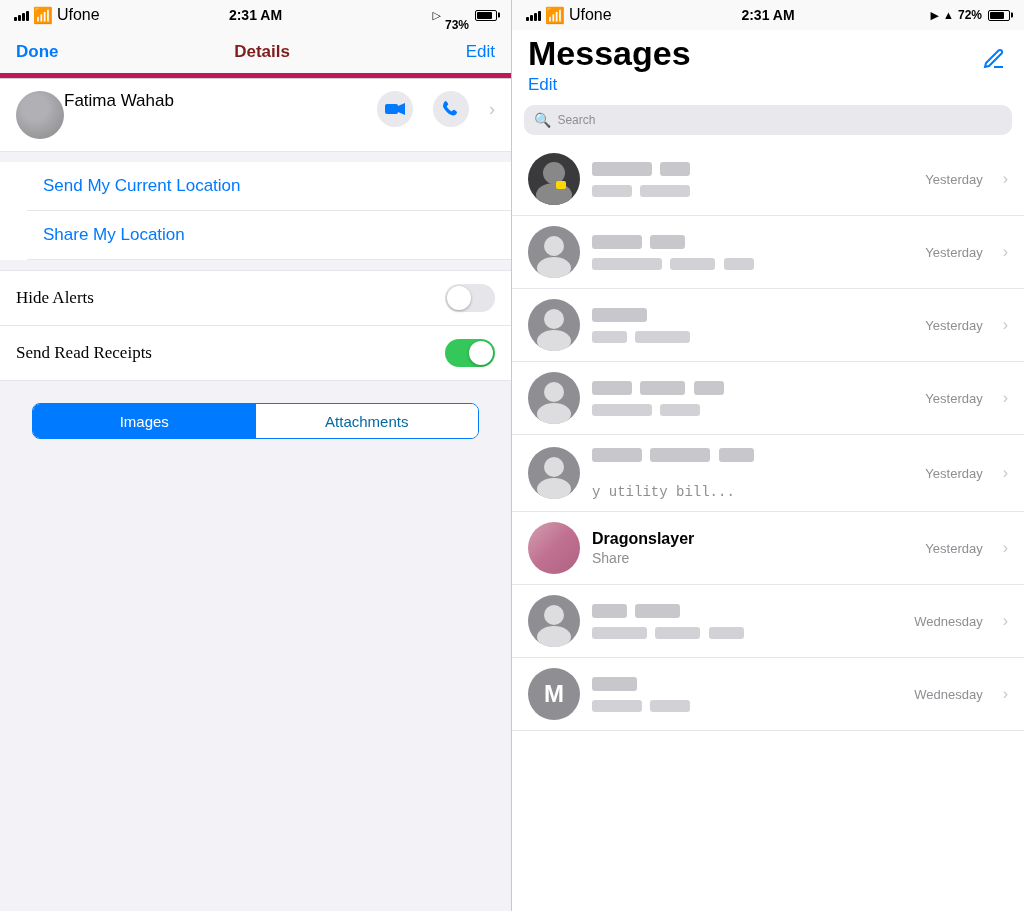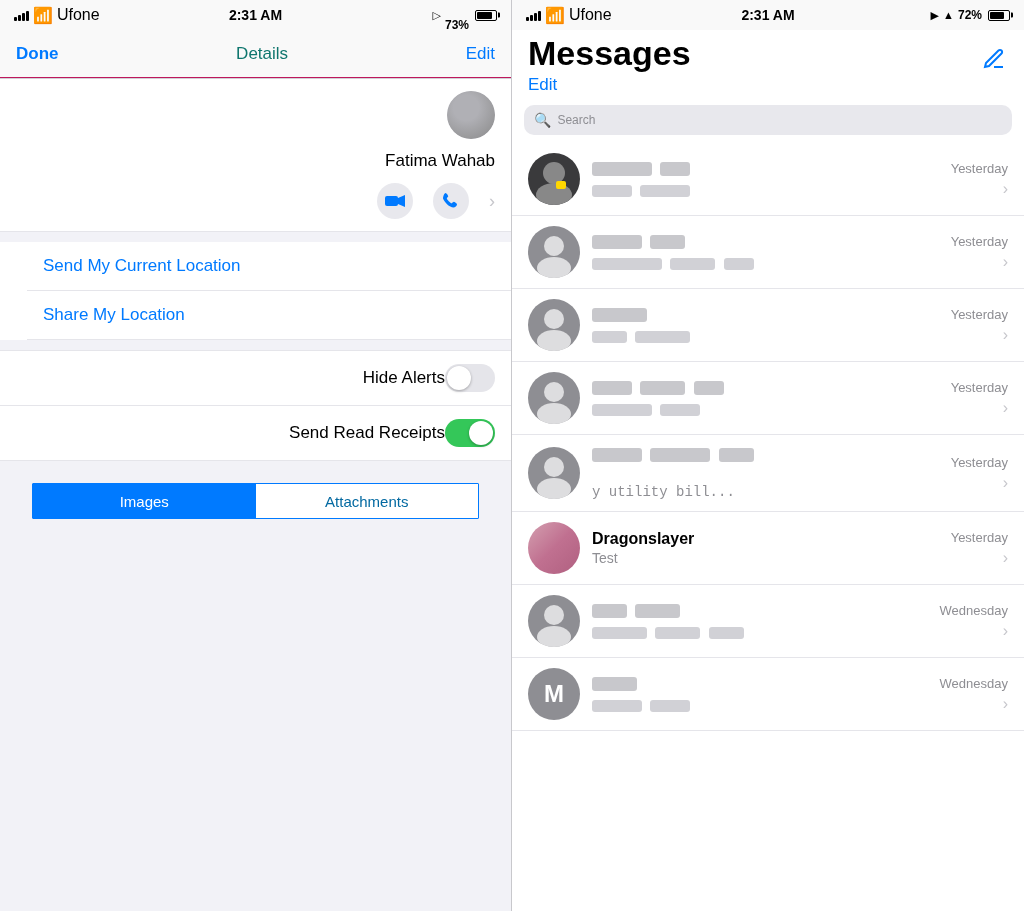--- a/index.html
+++ b/index.html
@@ -53,49 +53,47 @@
       border-radius: 1px;
     }
 
     
     .nav-bar {
       display: flex;
       align-items: center;
       justify-content: space-between;
       padding: 8px 16px;
       background: #f9f9f9;
-      border-bottom: 1px solid #be185d;
+      border-bottom: 5px solid #be185d;
       height: 48px;
     }
     .nav-title {
       font-size: 17px;
-      font-weight: 400;
-      color: #0f766e;
+      font-weight: 700;
+      color: #7f1d1d;
     }
     .nav-btn {
       font-size: 17px;
       color: #007aff;
       background: none;
       border: none;
       cursor: pointer;
       font-weight: 400;
     }
     .nav-btn-bold {
       font-weight: 600;
     }
 
     
     .contact-row {
       display: flex;
-      align-items: flex-end;
+      align-items: flex-start;
       background: #fff;
       padding: 12px 16px;
       border-bottom: 1px solid #e5e5ea;
-      gap: 12px;
-      flex-direction: column;
     }
     .avatar-circle {
       width: 48px; height: 48px;
       border-radius: 50%;
       background: #c7c7cc;
       overflow: hidden;
       flex-shrink: 0;
     }
     .avatar-img-placeholder {
       width: 100%; height: 100%;
@@ -152,24 +150,25 @@
 
     
     .settings-section {
       background: #fff;
       border-top: 1px solid #e5e5ea;
       border-bottom: 1px solid #e5e5ea;
     }
     .settings-row {
       display: flex;
       align-items: center;
-      justify-content: flex-end;
+      justify-content: space-between;
       padding: 13px 16px;
       border-bottom: 1px solid #e5e5ea;
       background: #fff;
+      font-family: Liberation Serif, serif;
     }
     .settings-row:last-child {
       border-bottom: none;
     }
     .settings-label {
       font-size: 17px;
       color: #000;
     }
 
     
@@ -194,21 +193,21 @@
       transition: left 0.2s;
     }
     .toggle.off .toggle-knob { left: 2px; }
     .toggle.on .toggle-knob { left: 24px; }
 
     
     .segmented-control {
       display: flex;
       margin: 12px 32px;
       border: 1px solid #007aff;
-      border-radius: 1px;
+      border-radius: 8px;
       overflow: hidden;
       height: 36px;
     }
     .seg-btn {
       flex: 1;
       display: flex; align-items: center; justify-content: center;
       font-size: 15px;
       cursor: pointer;
       border: none;
     }
@@ -328,23 +327,22 @@
     .msg-preview {
       font-size: 14px;
       color: #8e8e93;
       white-space: nowrap;
       overflow: hidden;
       text-overflow: ellipsis;
       margin-top: 2px;
     }
     .msg-meta {
       display: flex;
-      flex-direction: column;
-      align-items: flex-end;
-      gap: 4px;
+      align-items: center;
+      gap: 20px;
       flex-shrink: 0;
     }
     .msg-time {
       font-size: 13px;
       color: #8e8e93;
     }
     .msg-chevron {
       font-size: 16px;
       color: #c7c7cc;
     }
@@ -649,21 +647,21 @@
         <span class="msg-chevron">›</span>
       </div>
     </div>
 
     <div class="message-item">
       <div class="msg-avatar photo" style="background:linear-gradient(135deg,#d4a0b0,#c07090,#b06080);">
         
       </div>
       <div class="msg-content">
         <div class="msg-name">Dragonslayer</div>
-        <div class="msg-preview">Test</div>
+        <div class="msg-preview">Share</div>
       </div>
       <div class="msg-meta">
         <span class="msg-time">Yesterday</span>
         <span class="msg-chevron">›</span>
       </div>
     </div>
 
     <div class="message-item">
       <div class="msg-avatar medium-gray">
         <svg viewBox="0 0 52 52" class="person-icon-svg">

